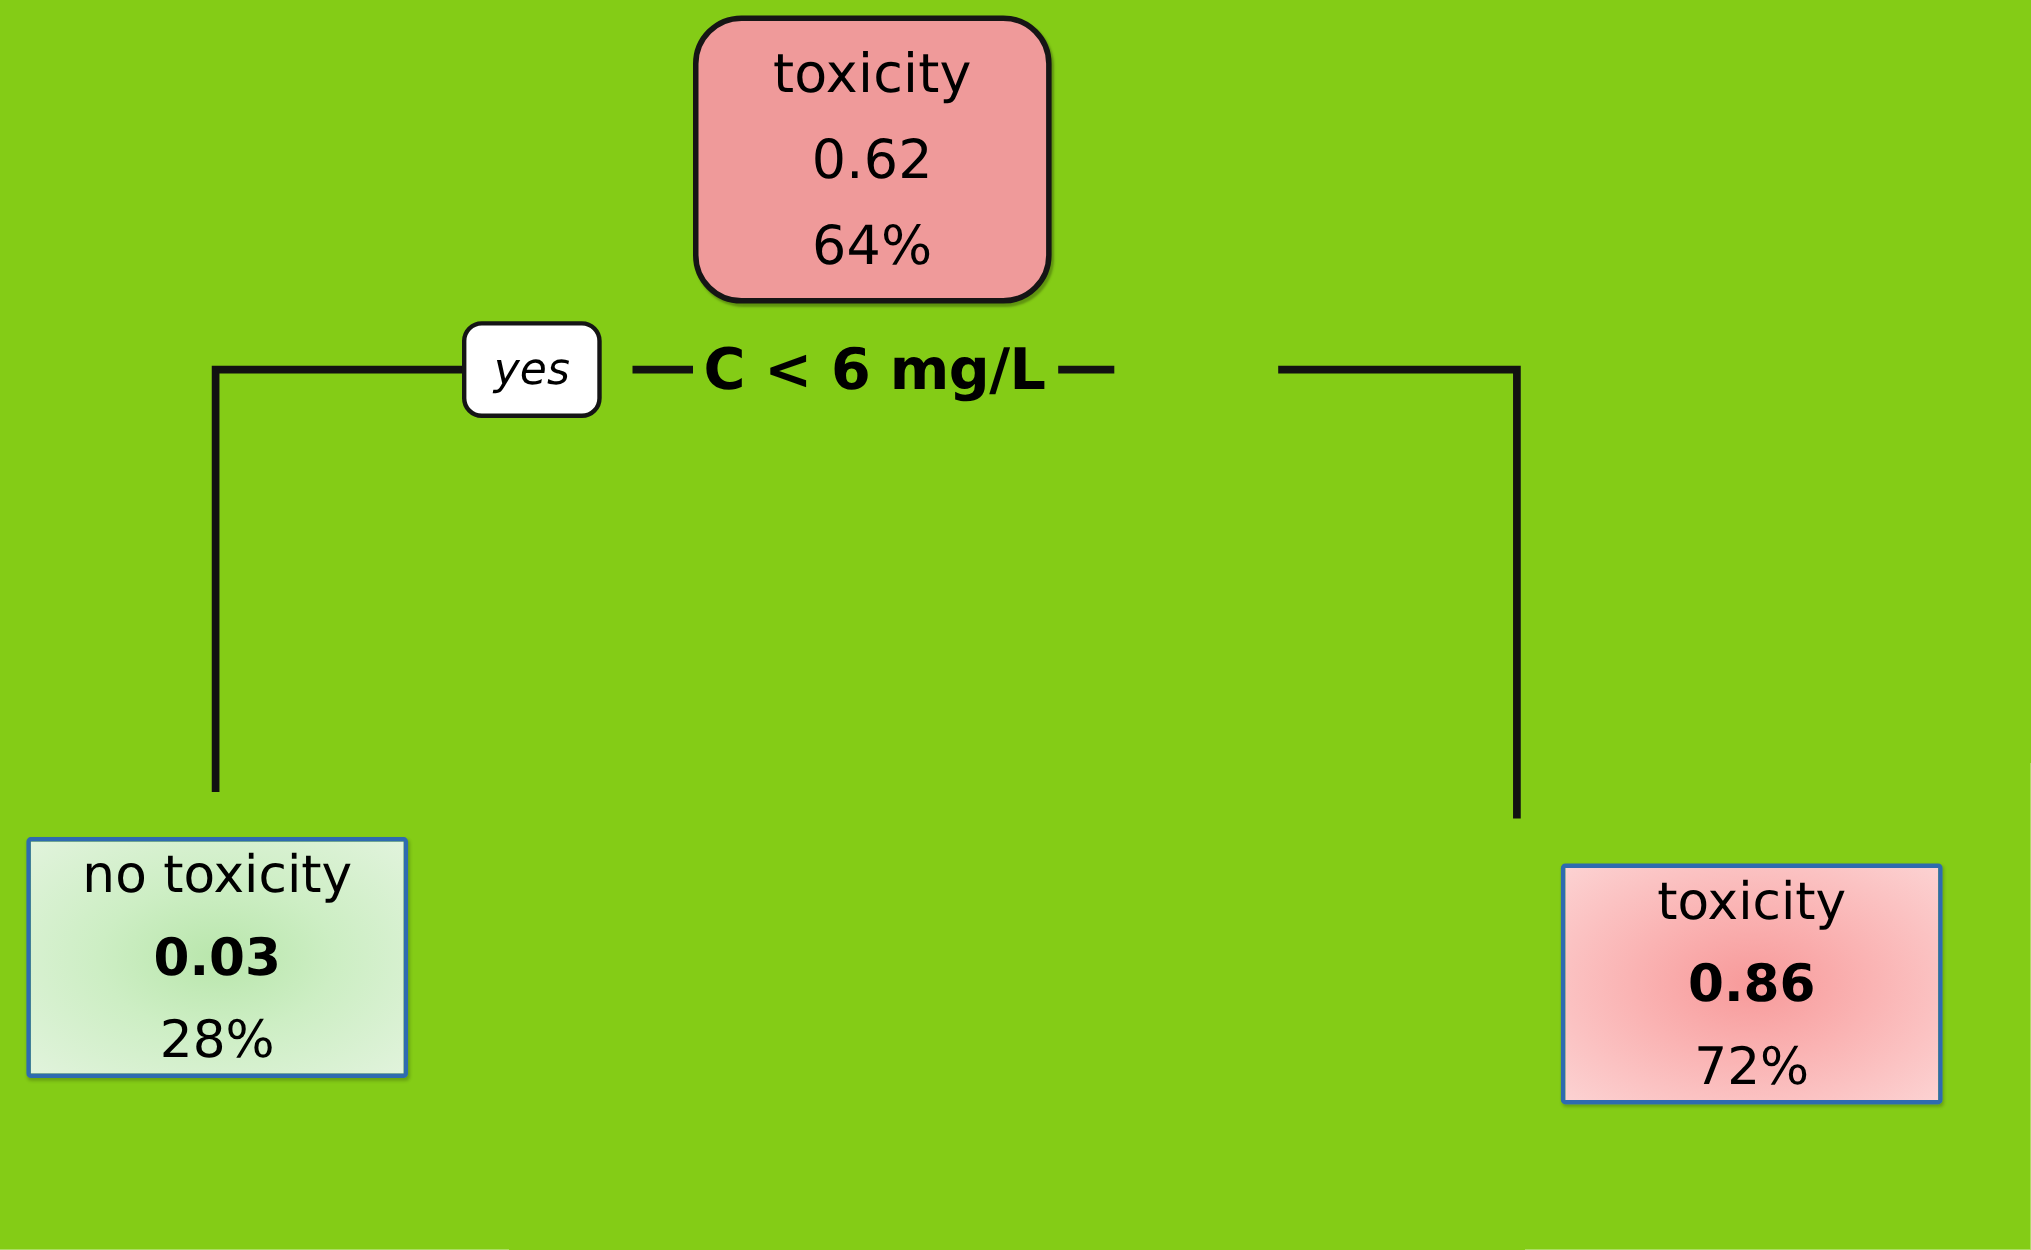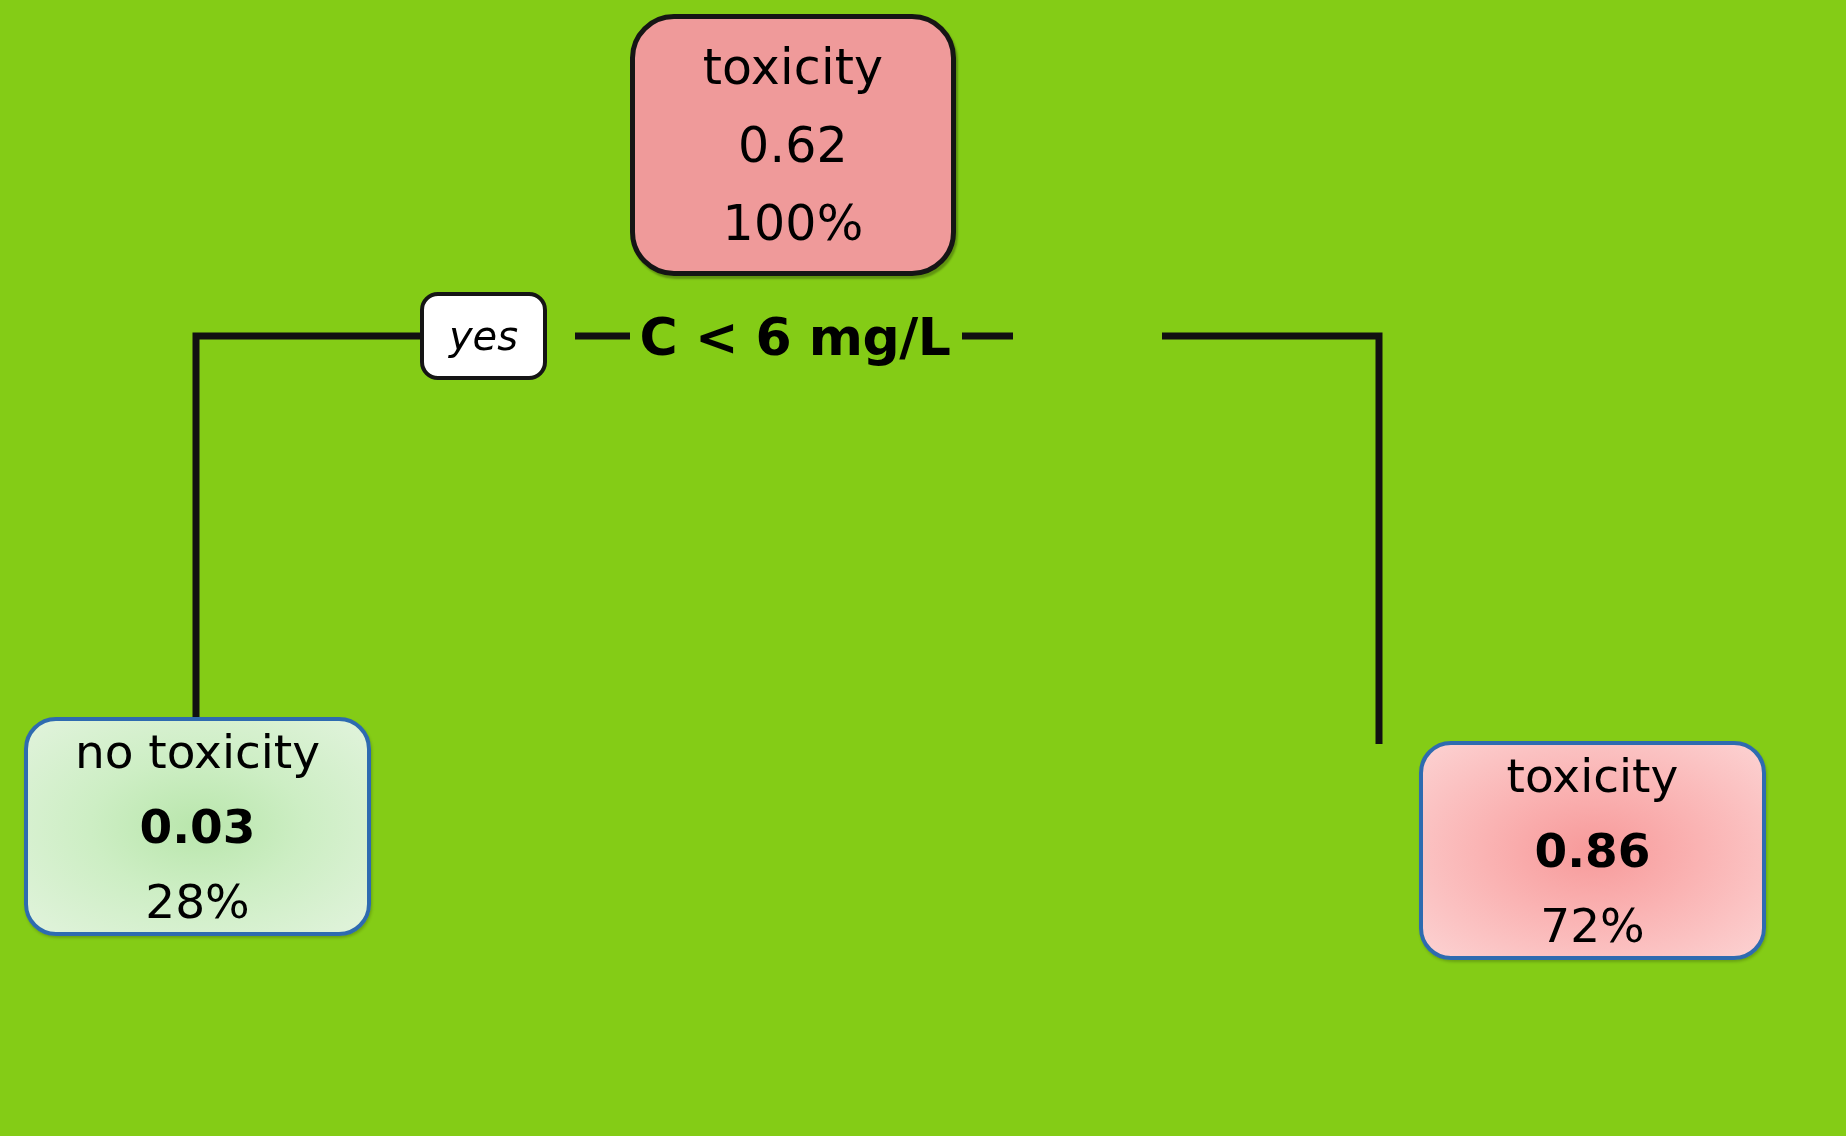--- a/index.html
+++ b/index.html
@@ -58,22 +58,23 @@
     line-height: 1.0;
     color: #000000;
     letter-spacing: 0.2px;
   }
   .node-root .nl-label { margin-bottom: 29px; }
   .node-root .nl-value { margin-bottom: 29px; text-align: center; }
 
   
   .node-leaf {
     border: 4px solid #2e6bb0;
-    border-radius: 32px;
+    border-radius: 4px;
     box-shadow: 1px 2px 3px rgba(0,0,0,0.20);
+    margin-top: 44px;
   }
   .node-leaf .node-line {
     font-size: 47px;
     line-height: 1.0;
     color: #000000;
   }
   .node-leaf .nl-label { margin-bottom: 28px; }
   .node-leaf .nl-value { margin-bottom: 28px; font-weight: bold; }
 
   #leaf-left {
@@ -149,21 +150,21 @@
     <line x1="575" y1="336" x2="630" y2="336" stroke="#111111" stroke-width="7"></line>
 
     <line x1="962" y1="336" x2="1013" y2="336" stroke="#111111" stroke-width="7"></line>
 
     <path d="M 1162 336 L 1379 336 L 1379 744" fill="none" stroke="#111111" stroke-width="7" stroke-linecap="butt" stroke-linejoin="miter"></path>
   </svg>
 
   <div class="node node-root">
     <div class="node-line nl-label">toxicity</div>
     <div class="node-line nl-value">0.62</div>
-    <div class="node-line nl-percent">100%</div>
+    <div class="node-line nl-percent">64%</div>
   </div>
 
   <div id="split-text">C &lt; 6 mg/L</div>
 
   <div class="branch-pill" id="pill-yes">
     <span>yes</span>
   </div>
 
   <div class="node node-leaf" id="leaf-left">
     <div class="node-line nl-label">no toxicity</div>

